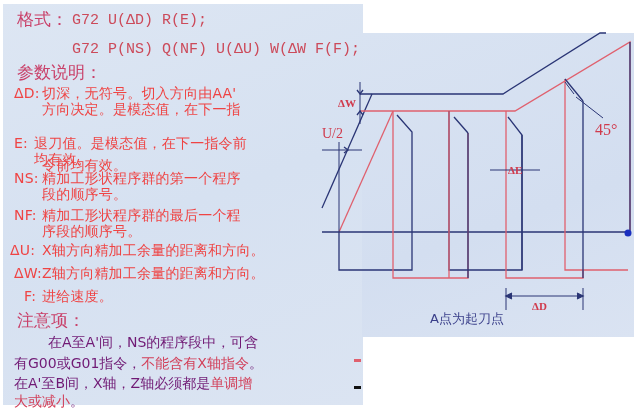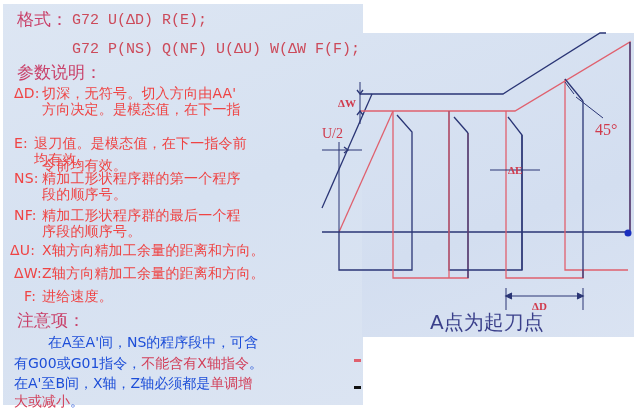--- a/index.html
+++ b/index.html
@@ -4,27 +4,27 @@
 <style>
   html, body { margin:0; padding:0; }
   body { width:640px; height:417px; background:#ffffff; position:relative; overflow:hidden;
          font-family:"DejaVu Serif","Liberation Serif",serif; }
   .panel-left { position:absolute; left:3px; top:4px; width:360px; height:401px;
                 background:linear-gradient(160deg,#dde6f3 0%,#d6e1f1 50%,#dbe4f2 100%); }
   .panel-diagram { position:absolute; left:362px; top:33px; width:272px; height:304px;
                 background:linear-gradient(160deg,#d9e3f2 0%,#d3def0 60%,#dae3f2 100%); }
   .txt { position:absolute; white-space:nowrap; line-height:1; }
   .red { color:#d2405a; }
-  .dark { color:#1d4ed8; }
+  .dark { color:#701a75; }
   .fmt { font-family:"Liberation Mono","DejaVu Sans Mono",monospace; font-size:15px; color:#cc4a5a; }
   .head { font-size:17px; color:#c9416a; font-family:"DejaVu Sans",sans-serif; }
   .body { font-size:14px; color:#ef4444; font-family:"DejaVu Sans",sans-serif; letter-spacing:0.2px; }
   .note { font-size:14px; font-family:"DejaVu Sans",sans-serif; }
   svg { position:absolute; left:0; top:0; }
-  .caption { font-size:20px; color:#3a3f8a; font-family:"DejaVu Sans",sans-serif; }
+  .caption { font-size:13px; color:#3a3f8a; font-family:"DejaVu Sans",sans-serif; }
   .lbl { font-size:11px; color:#d03a4c; font-weight:bold; font-family:"Liberation Serif",serif; }
 </style>
 </head>
 <body>
 
 <div class="panel-left"></div>
 <div class="panel-diagram"></div>
 
 <span class="txt head" style="left:17px;top:11px;">格式：</span>
 <span class="txt fmt" style="left:72px;top:13px;">G72 U(ΔD) R(E);</span>

